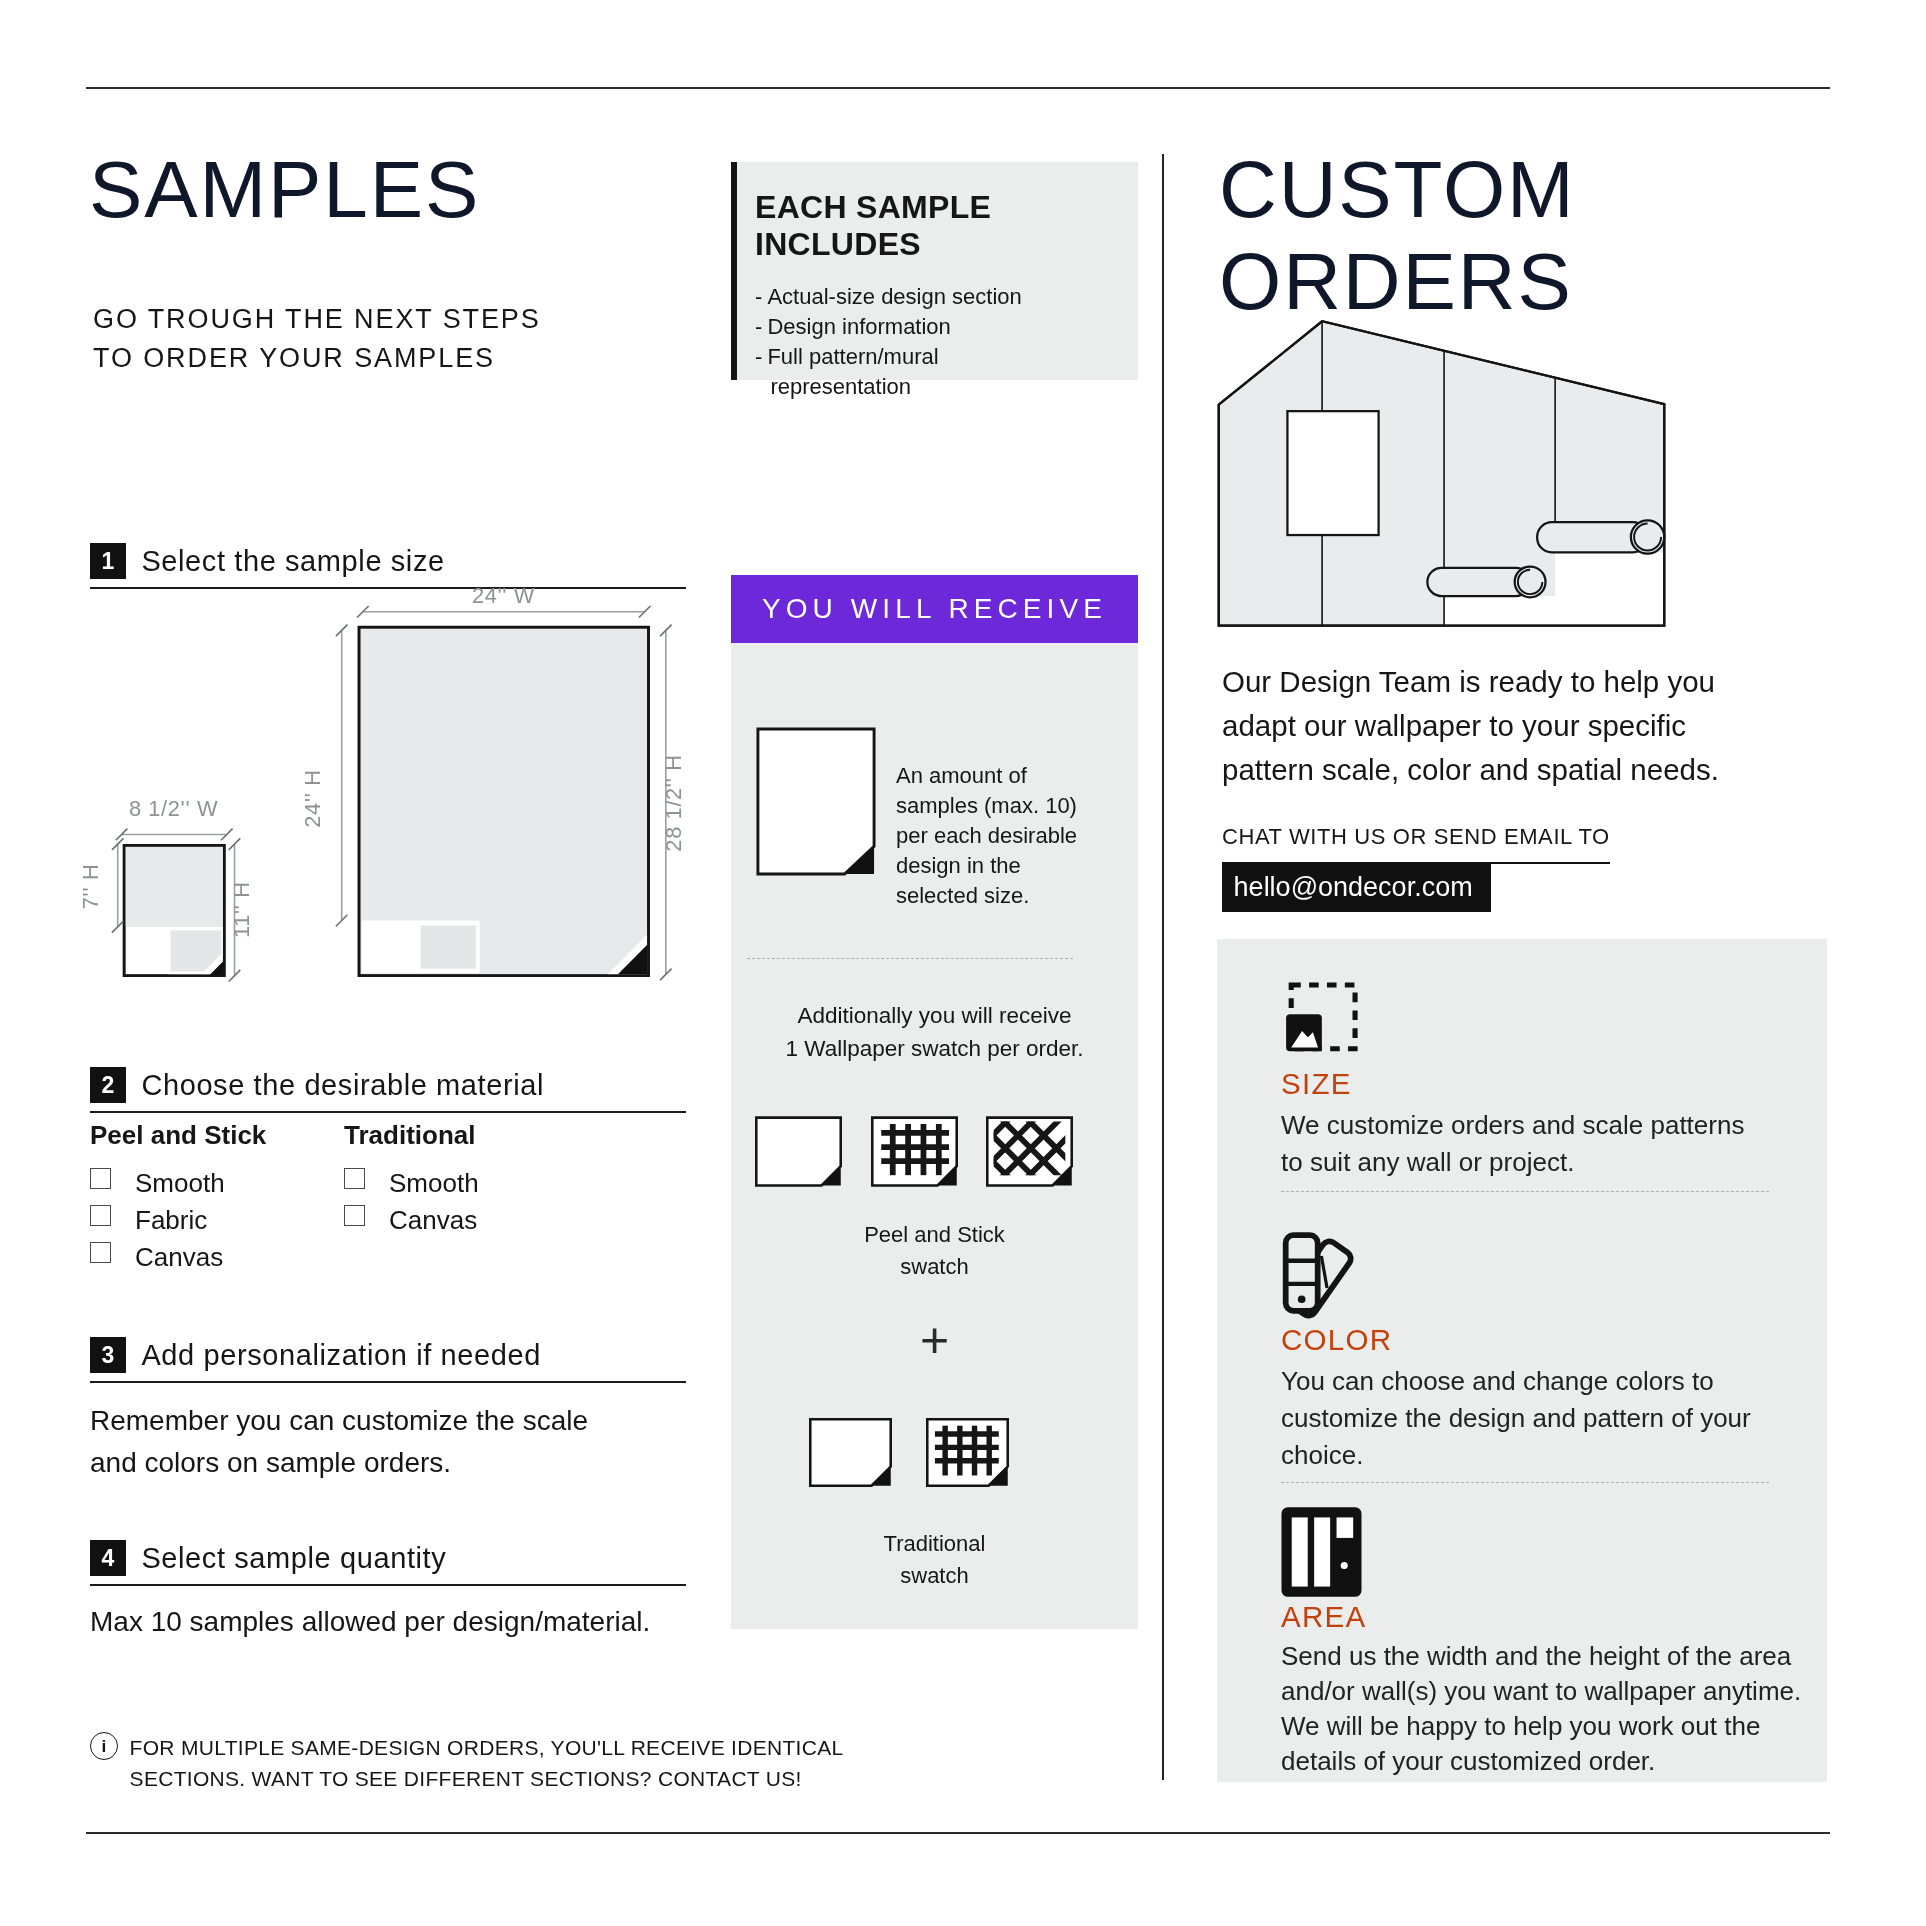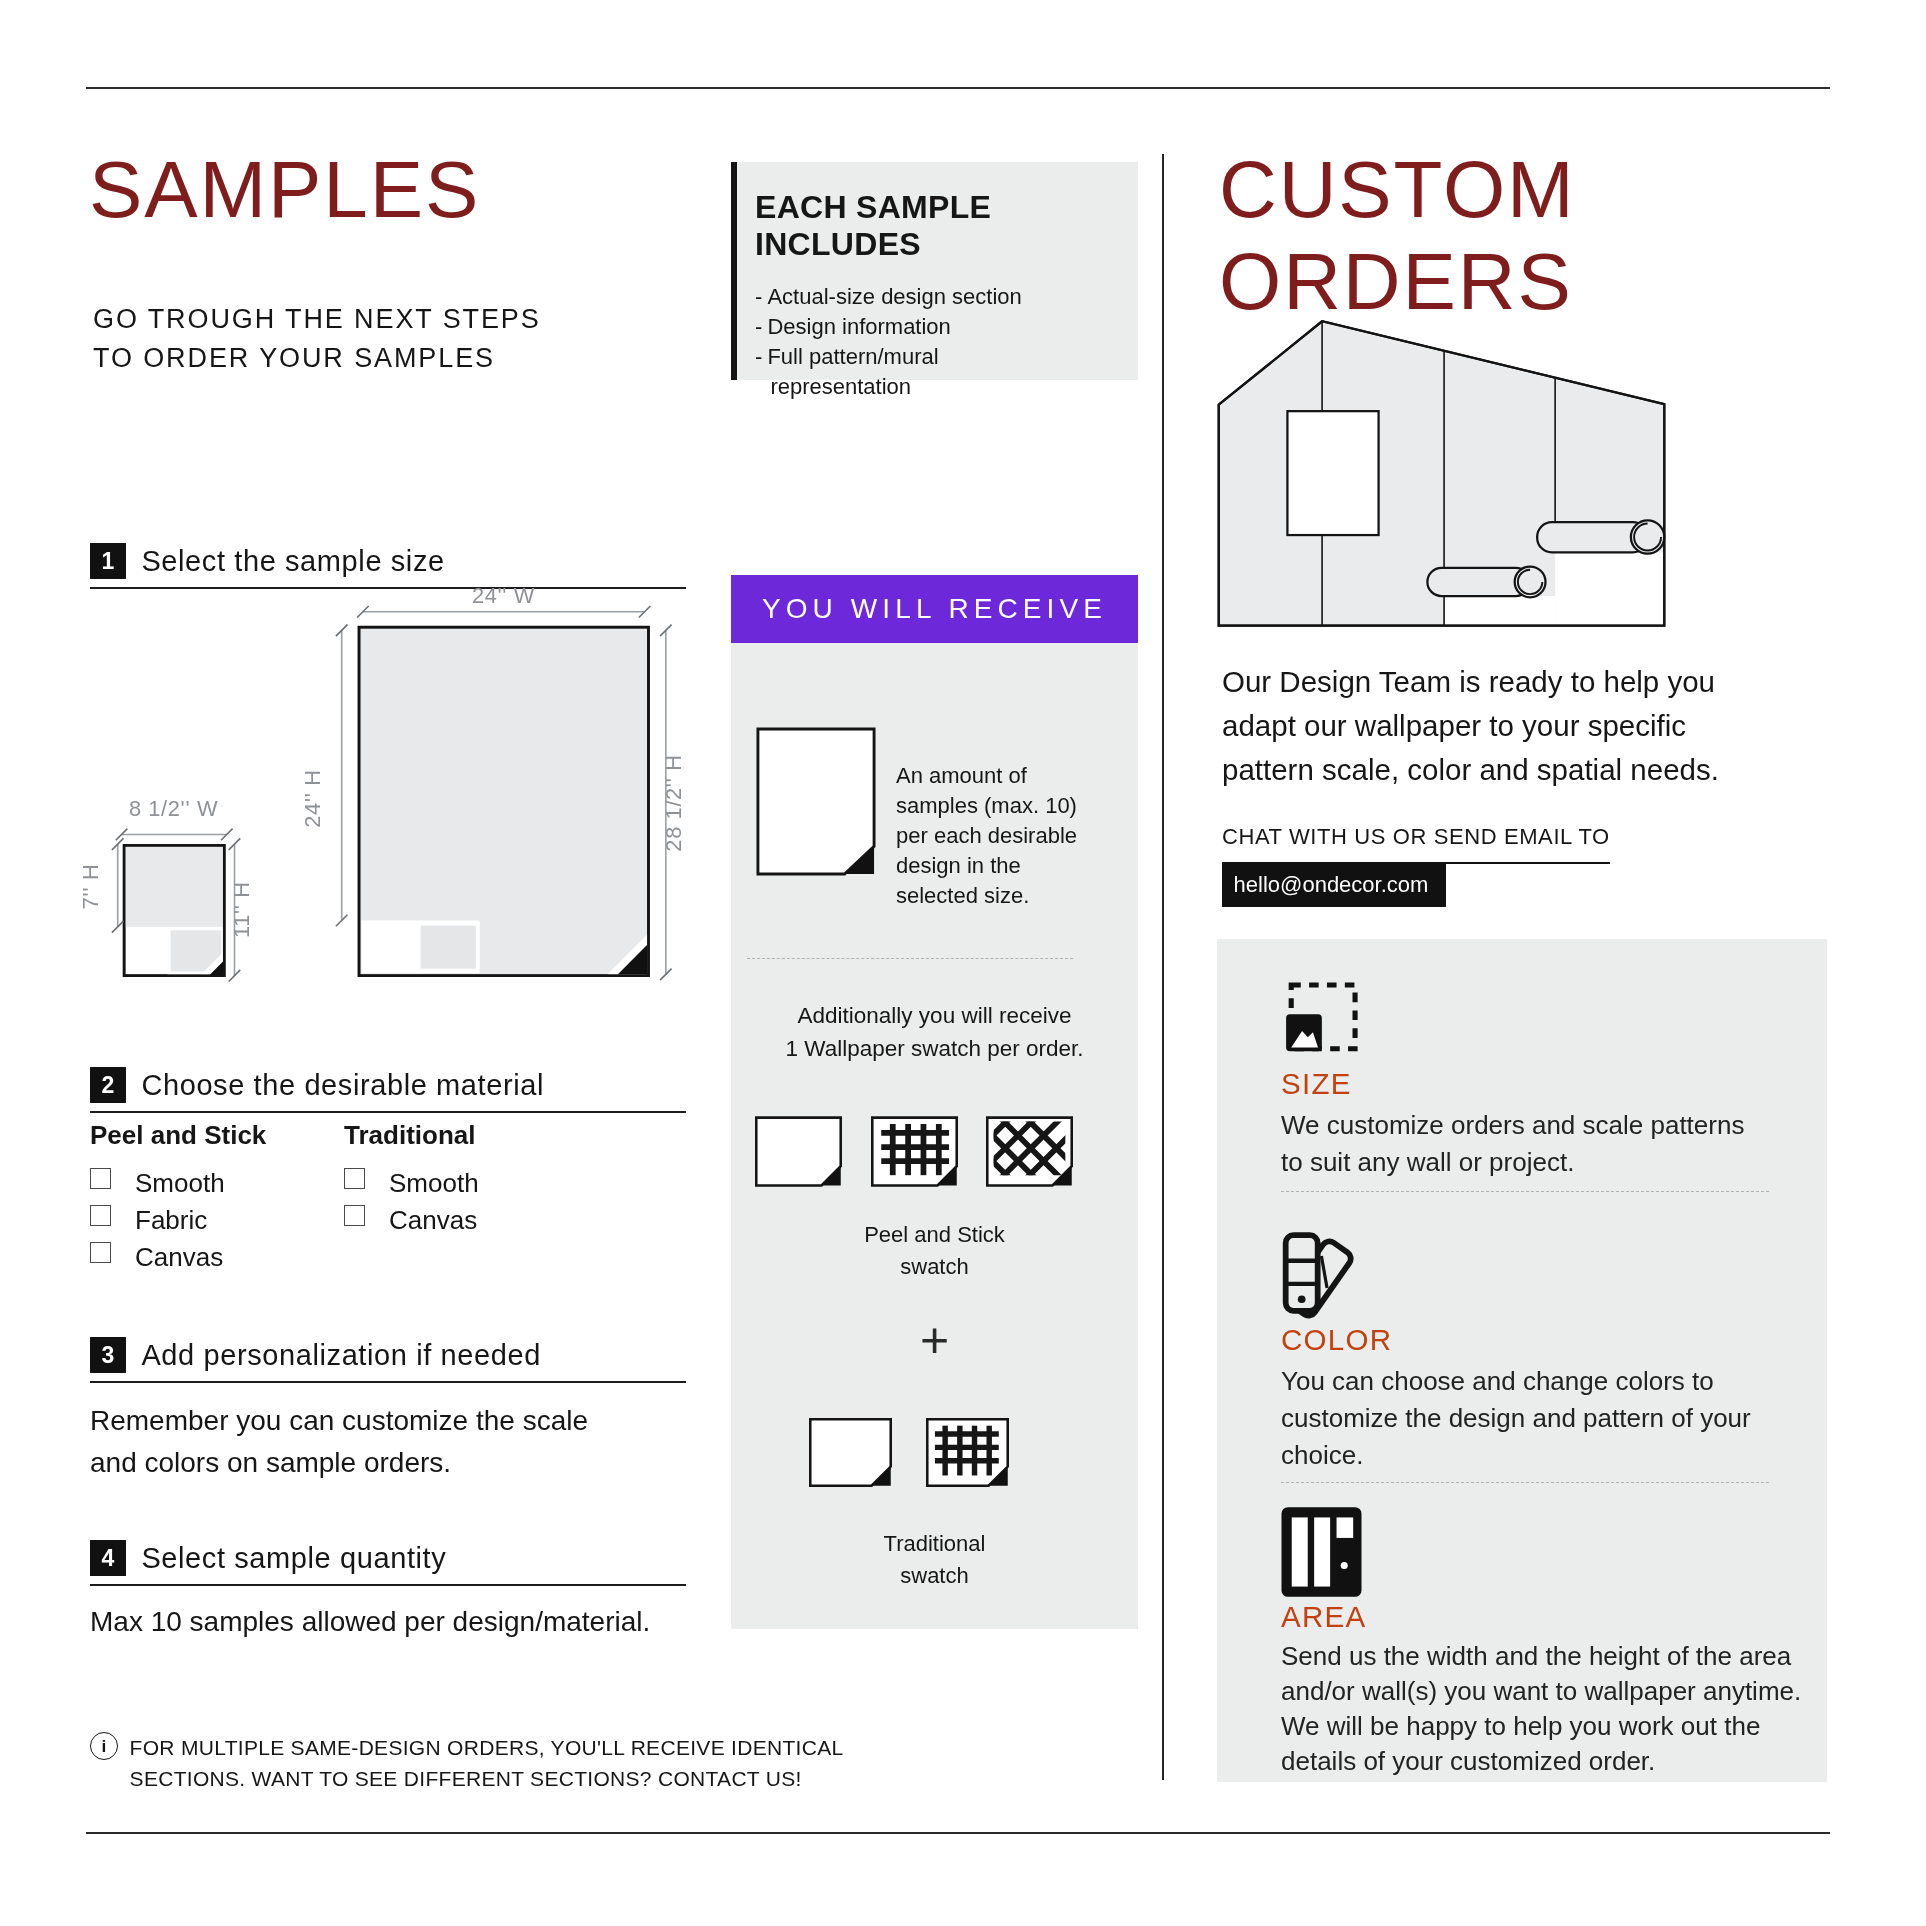--- a/index.html
+++ b/index.html
@@ -1,21 +1,21 @@
 <!DOCTYPE html>
 <html style="font-size:10.3px"><head>
 <meta charset="utf-8">
 <style>
   html,body{margin:0;padding:0;background:#fff;}
   .canvas{position:relative;width:1926px;height:1926px;background:#ffffff;overflow:hidden;
           font-family:"Liberation Sans","DejaVu Sans",sans-serif;color:#161616;}
   .abs{position:absolute;}
   .pre{white-space:pre-line;}
   .rule{position:absolute;height:1.9px;background:#2b2b2b;}
-  .big-title{font-size:80px;font-weight:300;letter-spacing:1.9px;color:#7f1d1d;}
+  .big-title{font-size:80px;font-weight:300;letter-spacing:1.9px;color:#0f172a;}
   .intro{font-size:27px;letter-spacing:1.9px;line-height:39px;font-weight:300;}
   .step-header{position:absolute;left:90px;width:596px;display:flex;align-items:center;gap:15.4px;
                border-bottom:2.6px solid #1c1c1c;padding-bottom:7.7px;}
   .step-badge{width:36px;height:36px;background:#111;color:#fff;display:flex;align-items:center;
               justify-content:center;font-size:23px;font-weight:700;flex:0 0 auto;}
   .step-title{font-size:29px;font-weight:300;letter-spacing:0.6px;}
   .mat-title{font-size:26px;font-weight:700;margin-bottom:16.7px;}
   .mat-row{display:flex;align-items:flex-start;gap:24px;height:37px;font-size:26px;font-weight:300;}
   .cb{width:19px;height:19px;border:1.9px solid #4a4a4a;display:inline-block;flex:0 0 auto;background:#fff;}
   .step-text{font-size:28px;line-height:1.5;font-weight:300;}
@@ -30,21 +30,21 @@
   .inc-item .dash{margin-right:5.1px;}
   .banner{position:absolute;left:731px;top:575px;width:407px;height:68px;background:#6d28d9;color:#fff;
           display:flex;align-items:center;justify-content:center;font-size:28px;letter-spacing:5.1px;font-weight:300;}
   .graybox{position:absolute;left:731px;top:643px;width:407px;height:986px;background:#ebecec;}
   .mid-text{font-size:22px;line-height:30px;font-weight:300;}
   .center{text-align:center;}
   .dashsep{position:absolute;border-top:1.9px dashed #aeb2b4;}
   .plus{font-size:50px;font-weight:300;color:#2a2a2a;}
   .chat-label{display:inline-block;font-size:22px;letter-spacing:0.6px;padding-bottom:11.6px;
               border-bottom:2.6px solid #111;min-width:371px;font-weight:400;}
-  .email-badge{display:inline-block;background:#111;color:#fff;font-size:22px;padding:8.3px 18px 9.6px 11.6px;}
+  .email-badge{display:inline-block;background:#111;color:#fff;font-size:27px;padding:8.3px 18px 9.6px 11.6px;}
   .para{font-size:29.5px;line-height:44px;font-weight:300;}
   .panel{position:absolute;left:1217px;top:939px;width:610px;height:843px;background:#ebecec;}
   .panel-h{font-size:29.5px;letter-spacing:1.3px;font-weight:300;color:#c2410c;}
   .panel-t{font-size:26px;line-height:37px;font-weight:300;color:#222;}
   .vdivider{position:absolute;left:1162px;top:154px;width:1.9px;height:1626px;background:#242424;}
   svg text{font-family:"Liberation Sans","DejaVu Sans",sans-serif;}
 </style>
 </head>
 <body>
 

